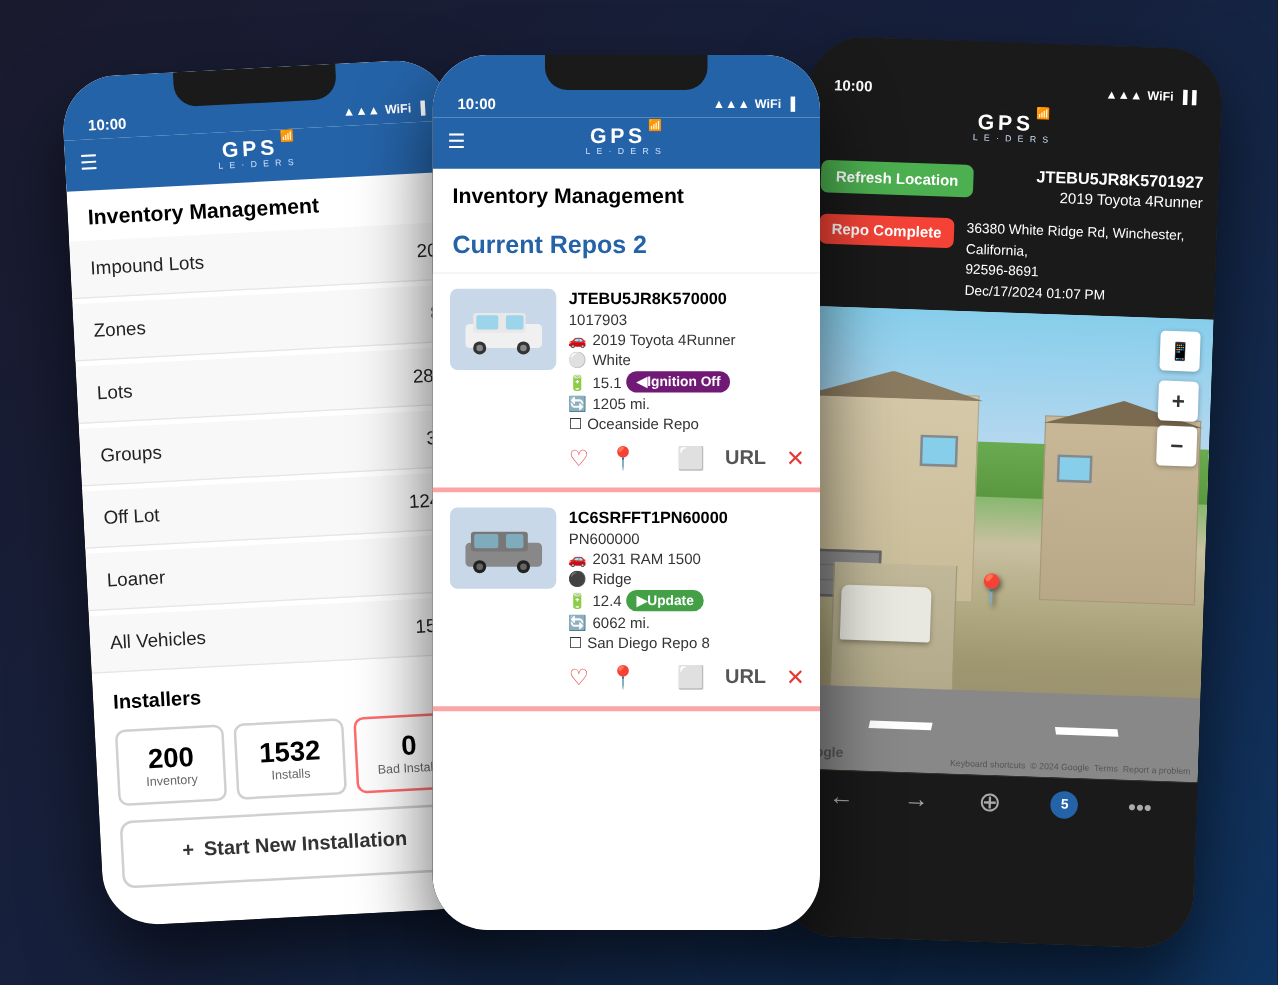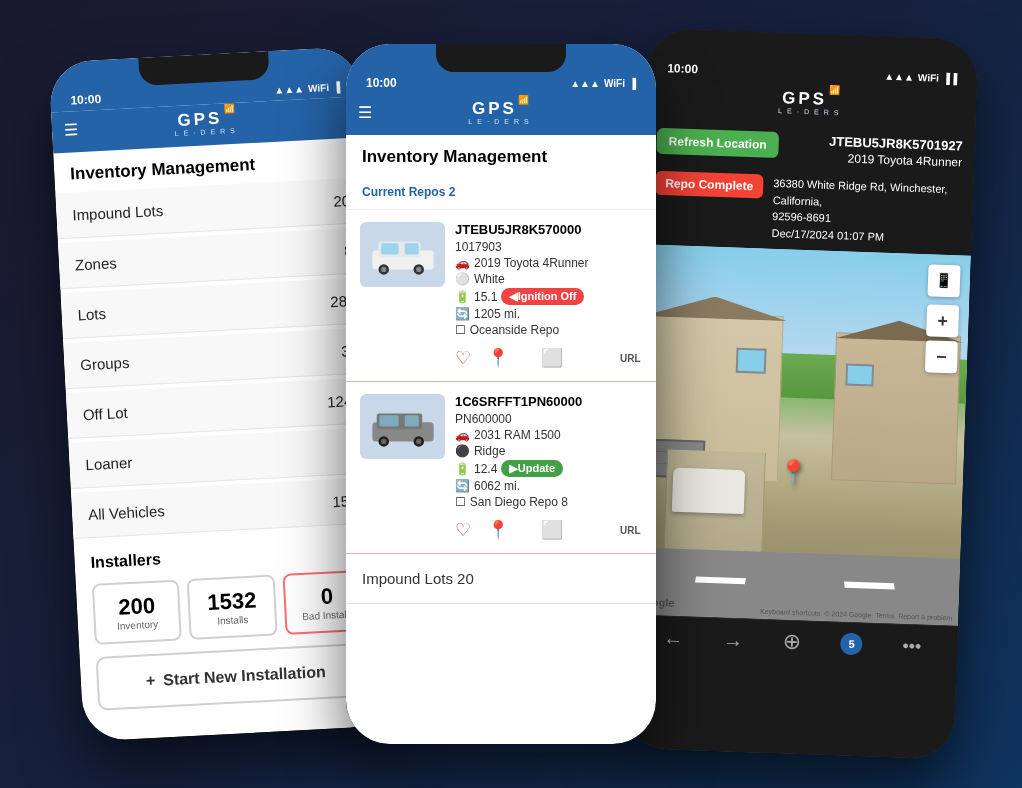--- a/index.html
+++ b/index.html
@@ -195,30 +195,30 @@
       font-weight: 600;
       color: #333;
       width: 100%;
       display: flex;
       align-items: center;
       justify-content: center;
       gap: 8px;
     }
 
     .current-repos {
-      font-size: 12px;
+      font-size: 20px;
       font-weight: 600;
       color: #2563a8;
       padding: 10px 16px;
       border-bottom: 1px solid #eee;
     }
 
     .vehicle-card {
       padding: 12px 14px;
-      border-bottom: 1px solid #fca5a5;
+      border-bottom: 4px solid #fca5a5;
       background: #fff;
     }
 
     .vehicle-card-inner {
       display: flex;
       gap: 10px;
     }
 
     .vehicle-thumb {
       width: 85px;
@@ -259,43 +259,42 @@
 
     .badge {
       display: inline-block;
       padding: 2px 8px;
       border-radius: 12px;
       font-size: 11px;
       font-weight: 600;
       color: white;
     }
 
-    .badge-red { background: #ef4444; }
+    .badge-red { background: #701a75; }
     .badge-green { background: #43a047; }
 
     .card-actions {
       display: flex;
       align-items: center;
       gap: 16px;
       margin-top: 8px;
       padding-left: 95px;
     }
 
     .action-icon {
       font-size: 18px;
       color: #e53935;
     }
 
     .action-icon.blue { color: #2563a8; }
 
     .action-text {
-      font-size: 10px;
+      font-size: 16px;
       font-weight: 600;
       color: #555;
-      margin-left: 40px;
     }
 
     .action-text.red { color: #e53935; }
 
     .section-item {
       padding: 16px;
       border-bottom: 1px solid #e0e0e0;
       font-size: 15px;
       color: #333;
     }
@@ -631,23 +630,20 @@
           <span class="action-icon">♡</span>
           <span class="action-icon blue">📍</span>
           <span style="flex:1"></span>
           <span class="action-icon blue">⬜</span>
           <span class="action-text">URL</span>
           <span class="action-icon red">✕</span>
           <span class="action-text red">REPO</span>
         </div>
       </div>
 
-      <div class="section-item">
-        <span>Impound Lots  20</span>
-      </div>
     </div>
   </div>
 
   <div class="phone phone-right">
     <div class="phone-screen" style="background:#1a1a1a;">
       <div class="notch"></div>
 
       <div class="status-bar" style="background:#1a1a1a;">
         <span>10:00</span>
         <div class="status-icons">

